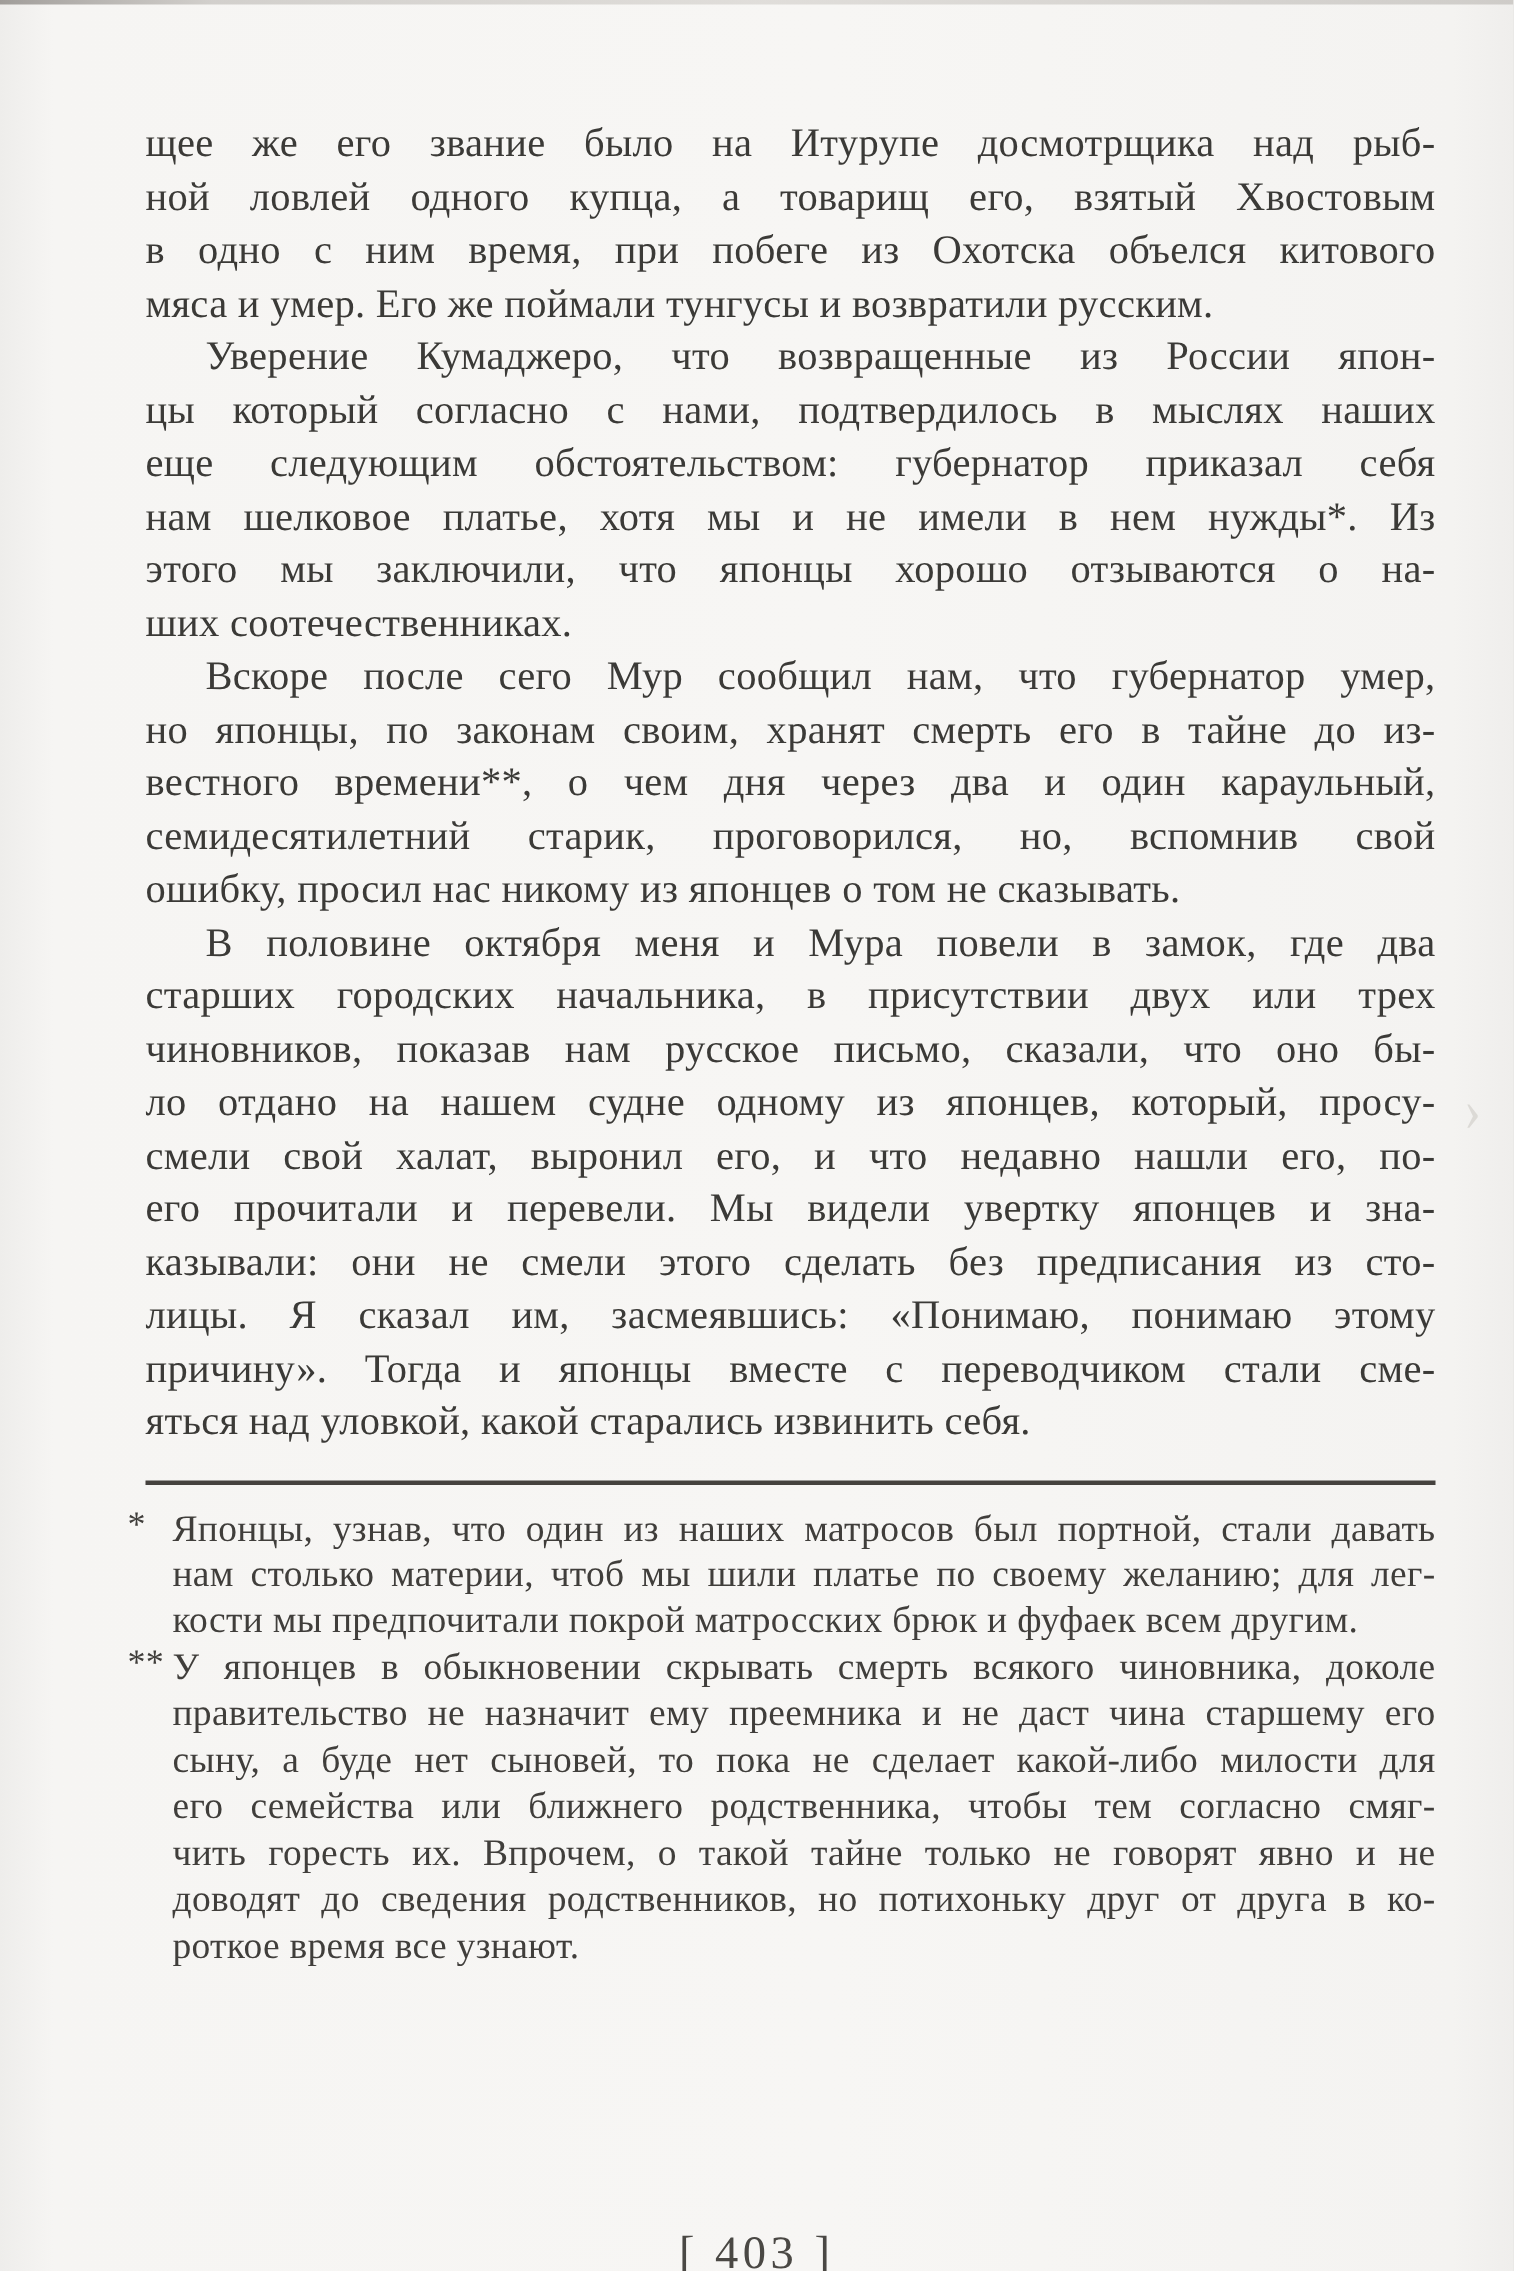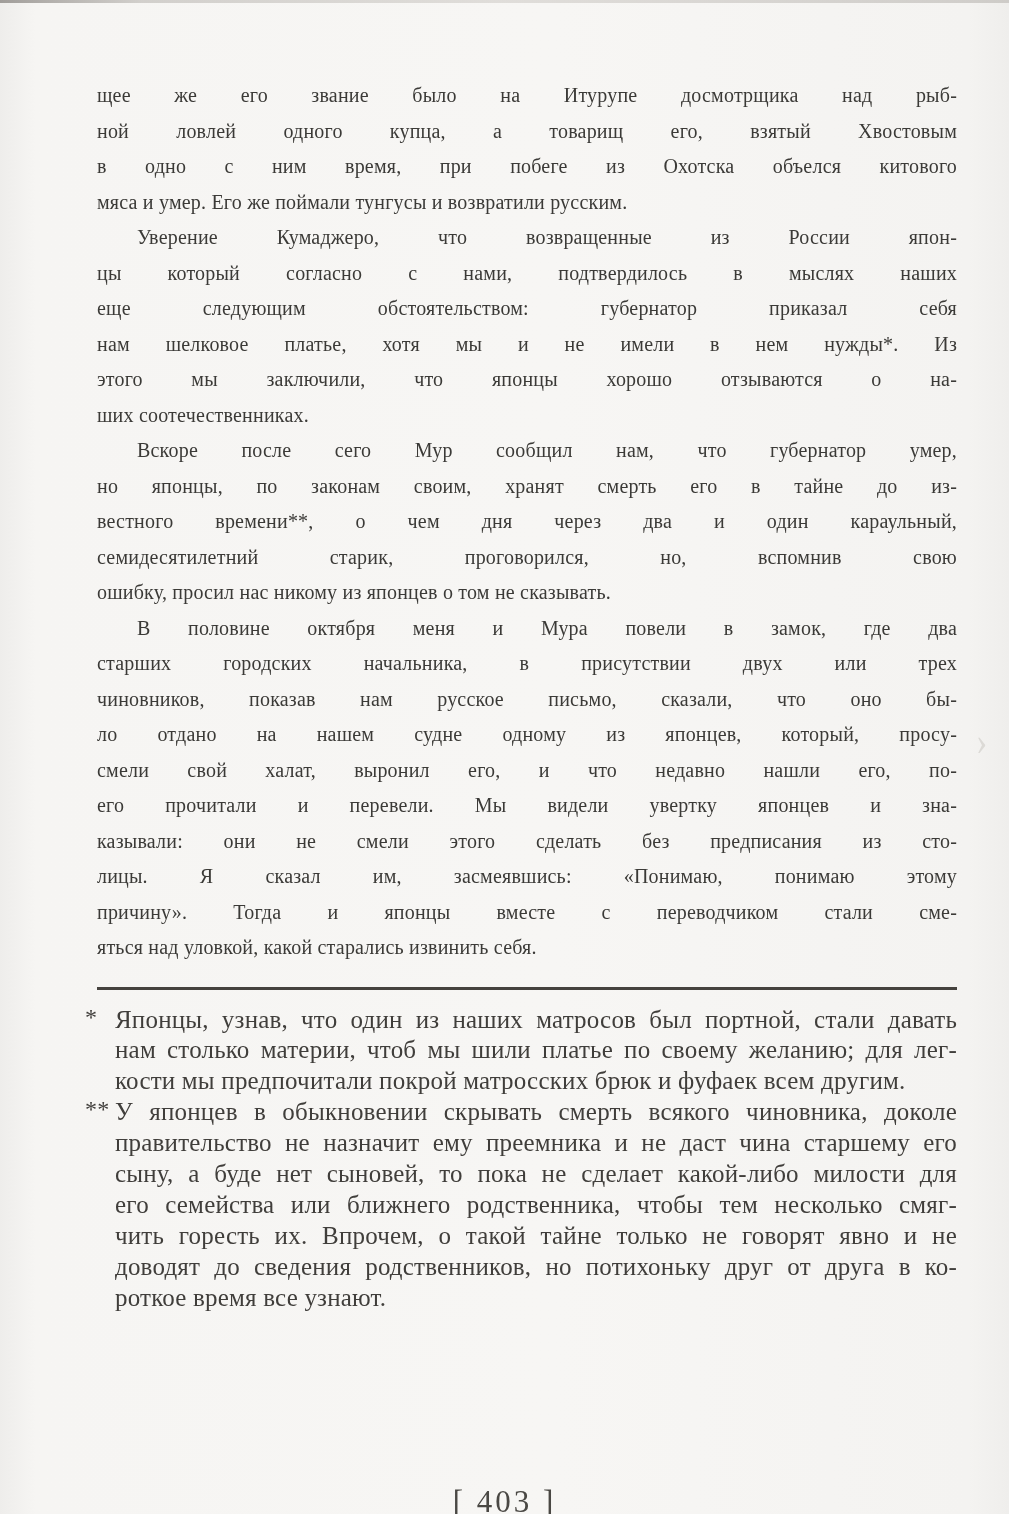--- a/index.html
+++ b/index.html
@@ -19,21 +19,21 @@
   .top-edge{
     position:absolute;top:0;left:0;right:0;height:3px;
     background:linear-gradient(to right,#86827e 0%,#c6c3bf 14%,#d8d5d1 50%,#c3c0bc 100%);
     opacity:.75;
   }
   .text-block{
     position:absolute;left:97px;top:78px;width:860px;
   }
   .paragraph{margin:0;padding:0;}
   .bline{
-    font-size:20px;
+    font-size:27px;
     line-height:35.5px;
     letter-spacing:.2px;
     text-align:justify;
     text-align-last:justify;
     white-space:normal;
     color:#3b3a37;
     font-family:Liberation Serif, serif;
   }
   .bline.last{text-align-last:left;}
   .bline.first-indent{padding-left:40px;}
@@ -101,21 +101,21 @@
           <div class="bline">цы который согласно с нами, подтвердилось в мыслях наших</div>
           <div class="bline">еще следующим обстоятельством: губернатор приказал себя</div>
           <div class="bline">нам шелковое платье, хотя мы и не имели в нем нужды*. Из</div>
           <div class="bline">этого мы заключили, что японцы хорошо отзываются о на-</div>
           <div class="bline last">ших соотечественниках.</div>
         </div>
         <div class="paragraph">
           <div class="bline first-indent">Вскоре после сего Мур сообщил нам, что губернатор умер,</div>
           <div class="bline">но японцы, по законам своим, хранят смерть его в тайне до из-</div>
           <div class="bline">вестного времени**, о чем дня через два и один караульный,</div>
-          <div class="bline">семидесятилетний старик, проговорился, но, вспомнив свою</div>
+          <div class="bline">семидесятилетний старик, проговорился, но, вспомнив свой</div>
           <div class="bline last">ошибку, просил нас никому из японцев о том не сказывать.</div>
         </div>
         <div class="paragraph">
           <div class="bline first-indent">В половине октября меня и Мура повели в замок, где два</div>
           <div class="bline">старших городских начальника, в присутствии двух или трех</div>
           <div class="bline">чиновников, показав нам русское письмо, сказали, что оно бы-</div>
           <div class="bline">ло отдано на нашем судне одному из японцев, который, просу-</div>
           <div class="bline">смели свой халат, выронил его, и что недавно нашли его, по-</div>
           <div class="bline">его прочитали и перевели. Мы видели увертку японцев и зна-</div>
           <div class="bline">казывали: они не смели этого сделать без предписания из сто-</div>
@@ -128,21 +128,21 @@
     <div id="footnotes" class="footnotes">
         <div class="footnote">
           <div class="fnline"><span class="fn-marker">*</span>Японцы, узнав, что один из наших матросов был портной, стали давать</div>
           <div class="fnline">нам столько материи, чтоб мы шили платье по своему желанию; для лег-</div>
           <div class="fnline last">кости мы предпочитали покрой матросских брюк и фуфаек всем другим.</div>
         </div>
         <div class="footnote">
           <div class="fnline"><span class="fn-marker">**</span>У японцев в обыкновении скрывать смерть всякого чиновника, доколе</div>
           <div class="fnline">правительство не назначит ему преемника и не даст чина старшему его</div>
           <div class="fnline">сыну, а буде нет сыновей, то пока не сделает какой-либо милости для</div>
-          <div class="fnline">его семейства или ближнего родственника, чтобы тем несколько смяг-</div>
+          <div class="fnline">его семейства или ближнего родственника, чтобы тем согласно смяг-</div>
           <div class="fnline">чить горесть их. Впрочем, о такой тайне только не говорят явно и не</div>
           <div class="fnline">доводят до сведения родственников, но потихоньку друг от друга в ко-</div>
           <div class="fnline last">роткое время все узнают.</div>
         </div>
       </div>
   </main>
 
   <div class="edge-mark">›</div>
 
   <footer class="folio">[ 403 ]</footer>

